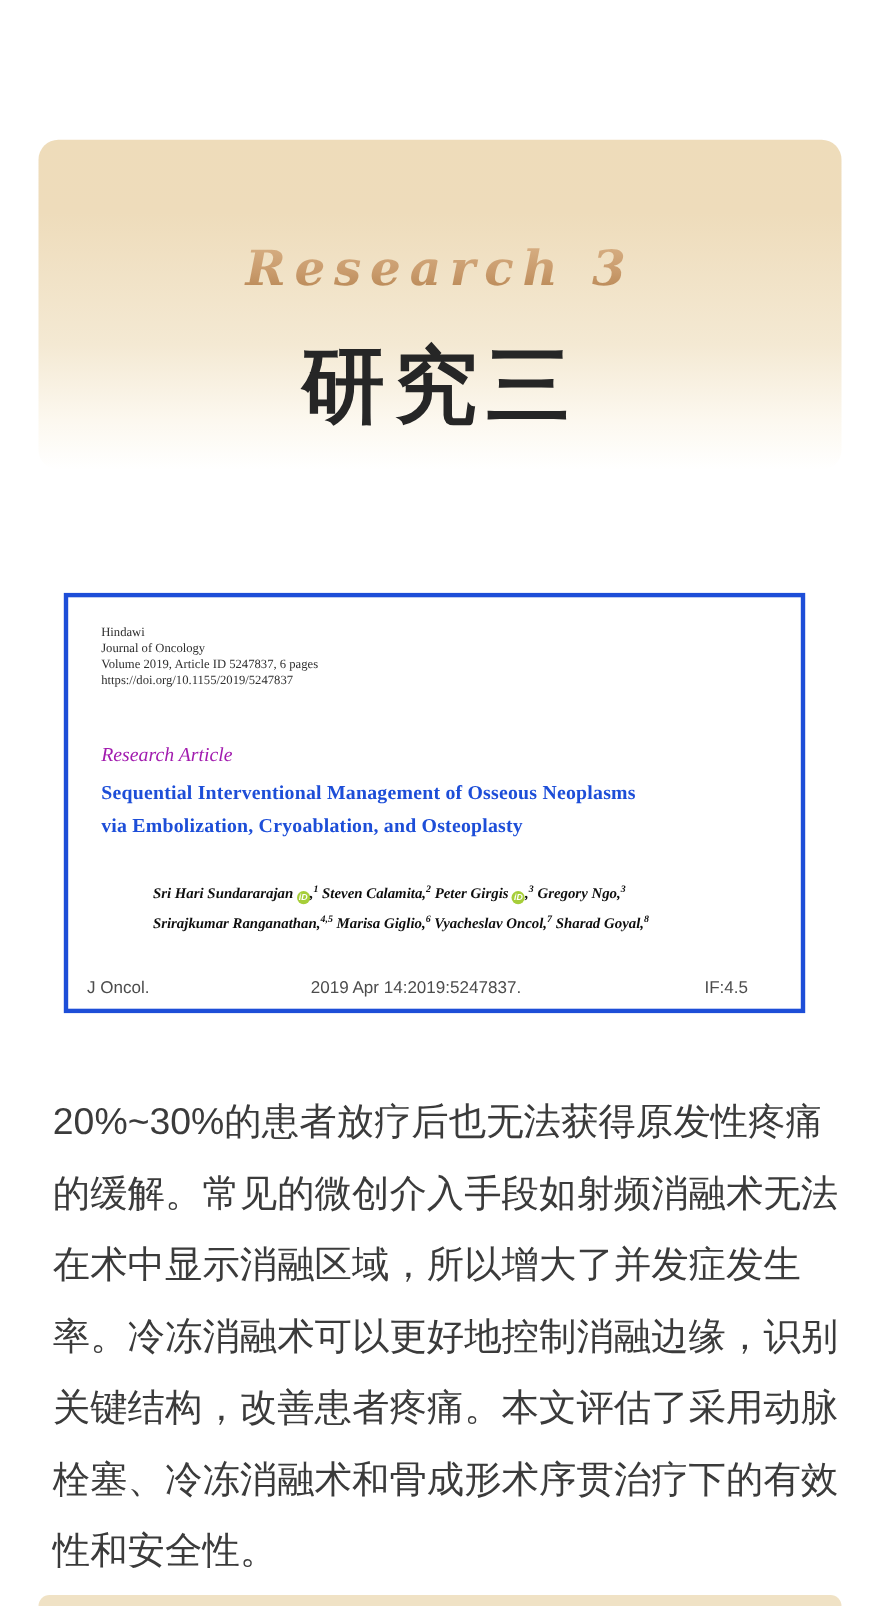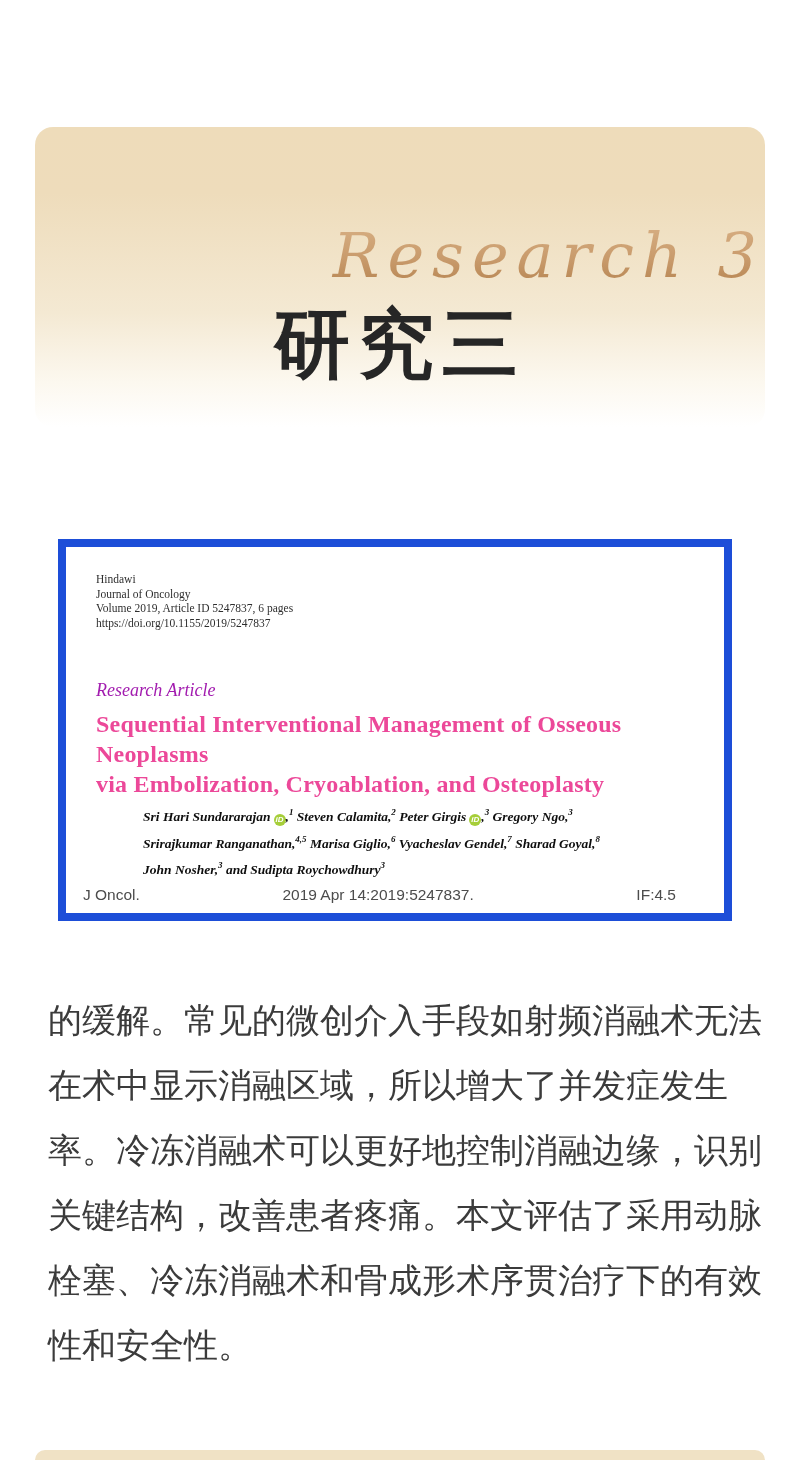--- a/index.html
+++ b/index.html
@@ -8,42 +8,42 @@
     overflow:hidden;font-family:"Liberation Sans",sans-serif;
   }
 
   
   .header-card{
     position:absolute;left:35px;top:127px;width:730px;height:300px;
     border-radius:18px;
     background:linear-gradient(180deg,#eedcba 0%,#eedcbb 22%,#f4e9d3 62%,#fcf8ef 85%,#ffffff 100%);
   }
   .script-title{
-    position:absolute;left:0;top:92px;width:100%;text-align:right;
-    font-family:"DejaVu Serif",serif;font-style:italic;font-weight:normal;
-    font-size:62px;letter-spacing:8px;line-height:1.2;
+    position:absolute;left:0;top:92px;width:100%;text-align:center;
+    font-family:"DejaVu Serif",serif;font-style:italic;font-weight:bold;
+    font-size:44px;letter-spacing:8px;line-height:1.2;
     color:#c3956a;
     background:linear-gradient(180deg,#d9b287 0%,#c89a6b 55%,#b2804c 100%);
     -webkit-background-clip:text;background-clip:text;-webkit-text-fill-color:transparent;
   }
   .cn-title{
     position:absolute;left:0;top:182px;width:100%;text-align:center;
-    font-family:Liberation Mono, monospace;font-weight:bold;
+    font-family:Liberation Sans, sans-serif;font-weight:bold;
     font-size:76px;letter-spacing:8px;line-height:1.1;color:#262626;
   }
 
   
   .journal-card{
     position:absolute;left:58px;top:539px;width:674px;height:382px;
-    box-sizing:border-box;border:8px solid #1d4ed8;background:#ffffff;
+    box-sizing:border-box;border:4px solid #1d4ed8;background:#ffffff;
     font-family:"Liberation Serif",serif;color:#222222;
   }
   .pub-block{position:absolute;left:30px;top:25px;font-size:11.5px;line-height:14.5px;color:#2e2e2e;}
   .article-type{position:absolute;left:30px;top:133px;font-style:italic;font-size:18px;color:#a21caf;}
-  .paper-title{position:absolute;left:30px;top:162px;width:620px;font-weight:bold;font-size:24px;line-height:30px;color:#ec4899;letter-spacing:0.2px;}
+  .paper-title{position:absolute;left:30px;top:162px;width:620px;font-weight:bold;font-size:18px;line-height:30px;color:#1d4ed8;letter-spacing:0.2px;}
   .authors{position:absolute;left:77px;top:254px;width:580px;font-weight:bold;font-size:13.5px;line-height:23px;color:#0e0e0e;font-style:italic;}
   .authors sup{font-size:9px;font-weight:bold;}
   .orcid{
     display:inline-block;width:12px;height:12px;border-radius:50%;
     background:#a6ce39;color:#ffffff;font-family:"Liberation Sans",sans-serif;
     font-size:8px;font-weight:bold;line-height:12px;text-align:center;
     vertical-align:-1px;margin-left:3px;
   }
   .card-footer{
     position:absolute;left:0;right:0;bottom:9px;
@@ -89,32 +89,32 @@
 
     <div class="article-type">Research Article</div>
 
     <div class="paper-title">
       <div>Sequential Interventional Management of Osseous Neoplasms</div>
       <div>via Embolization, Cryoablation, and Osteoplasty</div>
     </div>
 
     <div class="authors">
         <div><span>Sri Hari Sundararajan</span><span class="orcid">iD</span><span>,</span><sup>1</sup><span> Steven Calamita,</span><sup>2</sup><span> Peter Girgis</span><span class="orcid">iD</span><span>,</span><sup>3</sup><span> Gregory Ngo,</span><sup>3</sup></div>
-        <div><span>Srirajkumar Ranganathan,</span><sup>4,5</sup><span> Marisa Giglio,</span><sup>6</sup><span> Vyacheslav Gendel,</span><sup>7</sup><span> Sharad Goyal,</span><sup>8</sup></div>
-        <div><span>John Nosher,</span><sup>3</sup><span> and Sudipta Roychowdhury</span><sup>3</sup></div>
+        <div><span>Srirajkumar Ranganathan,</span><sup>4,5</sup><span> Marisa Giglio,</span><sup>6</sup><span> Vyacheslav Oncol,</span><sup>7</sup><span> Sharad Goyal,</span><sup>8</sup></div>
       </div>
 
     <div class="card-footer">
       <span class="cf-left">J Oncol.</span>
       <span class="cf-center">2019 Apr 14:2019:5247837.</span>
       <span class="cf-right">IF:4.5</span>
     </div>
   </div>
 
   <div class="summary">
+    <div class="s-line">20%~30%的患者放疗后也无法获得原发性疼痛</div>
     <div class="s-line">的缓解。常见的微创介入手段如射频消融术无法</div>
     <div class="s-line">在术中显示消融区域，所以增大了并发症发生</div>
     <div class="s-line">率。冷冻消融术可以更好地控制消融边缘，识别</div>
     <div class="s-line">关键结构，改善患者疼痛。本文评估了采用动脉</div>
     <div class="s-line">栓塞、冷冻消融术和骨成形术序贯治疗下的有效</div>
     <div class="s-line">性和安全性。</div>
   </div>
 
   <div class="next-card-strip"></div>
 

